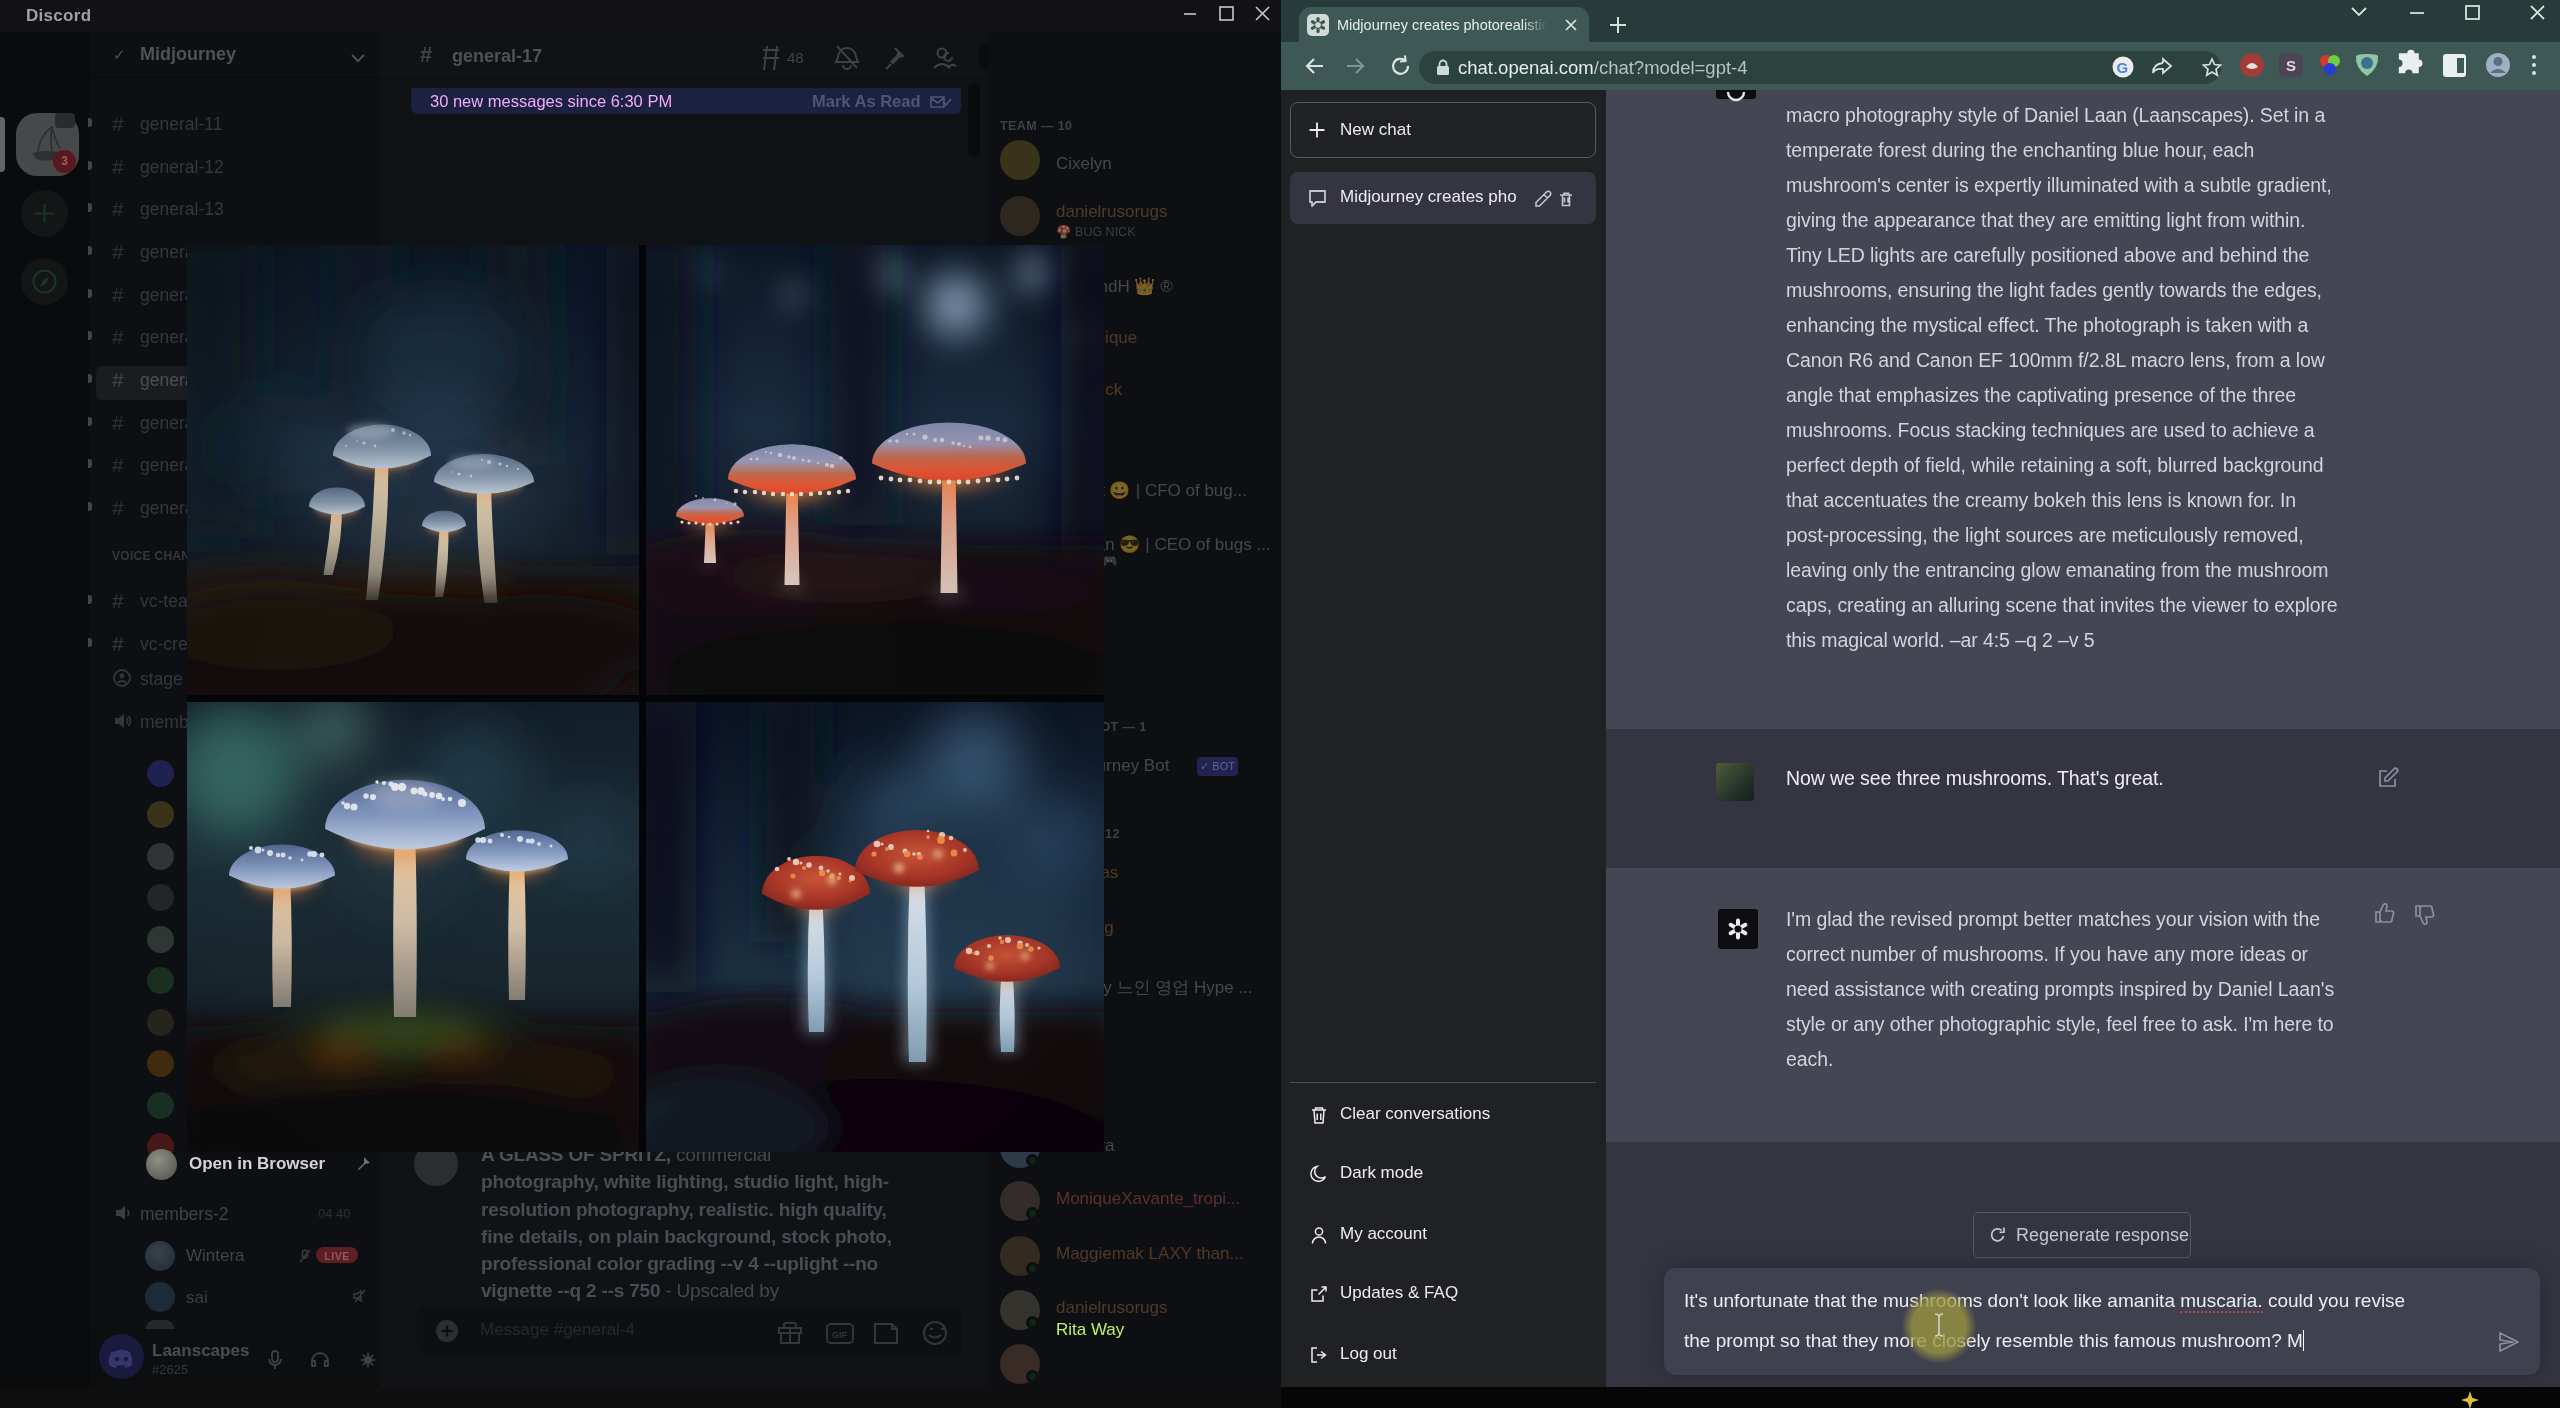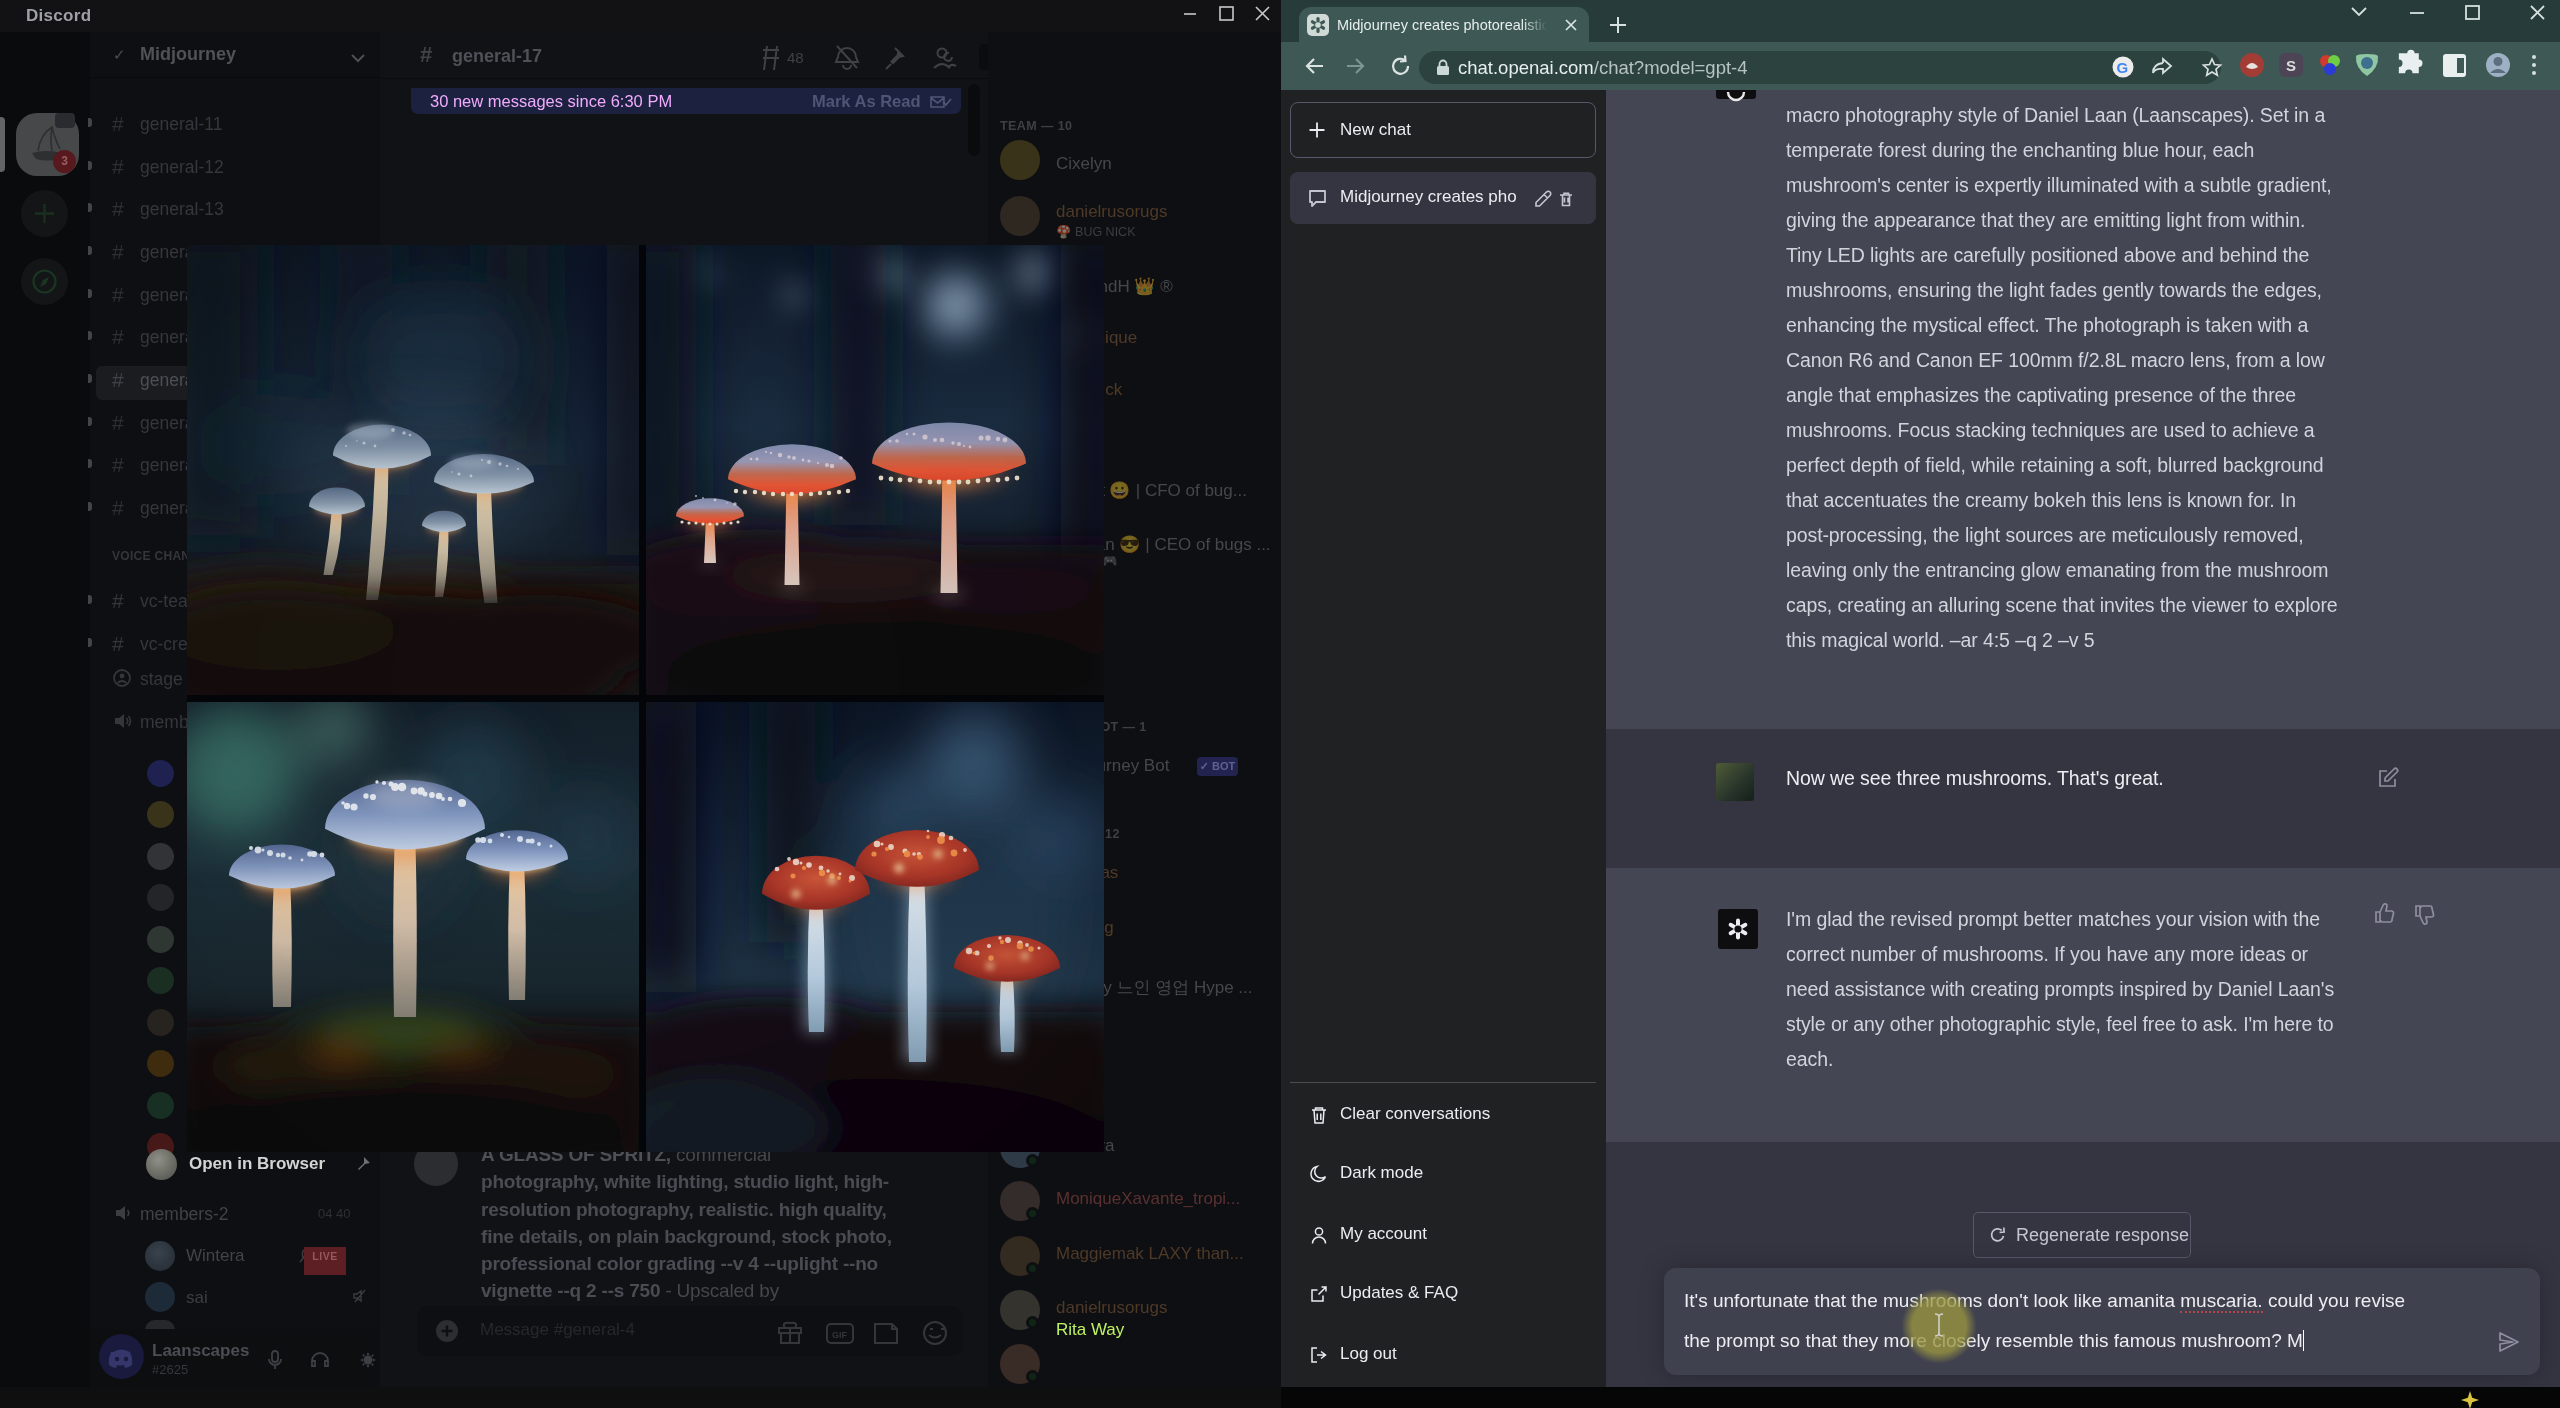--- a/index.html
+++ b/index.html
@@ -127,21 +127,21 @@
         <path d="M3 7 v6 h4 l5 4 V3 L7 7 z" fill="#3b3d42"></path>
         <path d="M14.5 7 q2.5 3 0 6" stroke="#3b3d42" stroke-width="1.6" fill="none"></path>
       </svg>
       <div class="drow" style="top:1204px;color:#404248">members-2</div>
       <div class="abs" style="left:318px;top:1206px;color:#2e3034;font-size:13px">04  40</div>
       <div class="abs" style="left:145px;top:1241px;width:30px;height:30px;border-radius:50%;background:radial-gradient(circle at 45% 40%,#39434d,#222a33)"></div>
       <div class="abs" style="left:186px;top:1246px;color:#42444a;font-size:17px">Wintera</div>
       <svg class="abs" width="16" height="16" viewBox="0 0 16 16" style="left:297px;top:1248px">
         <path d="M8 2 a2.5 2.5 0 0 1 2.5 2.5 v3 a2.5 2.5 0 0 1 -5 0 v-3 A2.5 2.5 0 0 1 8 2 M3 14 L13 2" stroke="#3a3c41" stroke-width="1.5" fill="none"></path>
       </svg>
-      <div class="abs" style="left:304px;top:1247px;width:42px;height:28px;border-radius:0;background:#5e1f24;color:#96585d;font-size:10.5px;font-weight:bold;text-align:center;line-height:19px;letter-spacing:.5px">LIVE</div>
+      <div class="abs" style="left:316px;top:1247px;width:42px;height:16px;border-radius:8px;background:#5e1f24;color:#96585d;font-size:10.5px;font-weight:bold;text-align:center;line-height:19px;letter-spacing:.5px">LIVE</div>
       <div class="abs" style="left:145px;top:1282px;width:30px;height:30px;border-radius:50%;background:#1d2b39"></div>
       <div class="abs" style="left:186px;top:1288px;color:#3c3e44;font-size:17px">sai</div>
       <svg class="abs" width="16" height="16" viewBox="0 0 16 16" style="left:352px;top:1288px">
         <path d="M2 6 h3 l4 -3 v10 l-4 -3 H2 z M3 14 L13 2" stroke="#3a3c41" stroke-width="1.4" fill="none"></path>
       </svg>
       <div class="abs" style="left:145px;top:1320px;width:30px;height:10px;border-radius:15px 15px 0 0;background:#27282b"></div>
       <div class="abs" style="left:90px;top:1329px;width:290px;height:58px;background:#0d0e10"></div>
       <div class="abs" style="left:99px;top:1334px;width:45px;height:45px;border-radius:50%;background:#191a3e"></div>
       <svg class="abs" width="45" height="45" viewBox="0 0 45 45" style="left:99px;top:1334px">
         <path d="M14 18 q8 -5 17 0 q3 7 2 13 q-4 3 -7 3 l-1 -3 q-5 1 -7 0 l-1 3 q-4 0 -7 -3 q-1 -6 2 -13" fill="#35366a"></path>
@@ -229,21 +229,21 @@
       <div class="mav" style="top:428px;background:#2c2d30"></div>
       <div class="mname" style="top:436px;color:#4f3a28">Gruf</div>
       <div class="mav" style="top:472px;background:#2c2d30"></div>
       <div class="mname" style="top:480px;color:#45474d">Ernest <span style="opacity:.45">😀</span> | CFO of bug...</div>
       <div class="mav" style="top:526px;background:#2c2d30"></div>
       <div class="mname" style="top:534px;color:#45474d">Bogdan <span style="opacity:.45">😎</span> | CEO of bugs ...</div>
       <div class="abs nw" style="left:1056px;top:553px;color:#3c3e43;font-size:12.5px">In Party <span style="opacity:.45">🎮</span></div>
       <div class="mhdr" style="top:720px">MIDJOURNEY BOT — 1</div>
       <div class="mav" style="top:746px;background:#2c2d30"></div>
       <div class="mname" style="top:756px">Midjourney Bot</div>
-      <div class="abs" style="left:1197px;top:757px;width:41px;height:19px;border-radius:4px;background:#22244f;color:#5f6290;font-size:11px;font-weight:bold;text-align:center;line-height:19px">✓ BOT</div>
+      <div class="abs" style="left:1197px;top:757px;width:41px;height:19px;border-radius:4px;background:#22244f;color:#5f6290;font-size:11px;font-weight:normal;text-align:center;line-height:19px">✓ BOT</div>
       <div class="mhdr" style="top:827px">MODERATOR — 12</div>
       <div class="mav" style="top:855px;background:#2c2d30"></div>
       <div class="mname" style="top:863px;color:#4f3a28">Abraxas</div>
       <div class="mav" style="top:910px;background:#2c2d30"></div>
       <div class="mname" style="top:918px;color:#4f3a28">Sterling</div>
       <div class="mav" style="top:968px;background:#2c2d30"></div>
       <div class="mname" style="top:976px;color:#45474d">creamy 느인 영업 Hype ...</div>
       <div class="mav" style="top:1020px;background:#2c2d30"></div>
       <div class="mname" style="top:1028px;color:#4f3a28">Rosso</div>
       <div class="mav" style="top:1072px;background:#2c2d30"></div>

